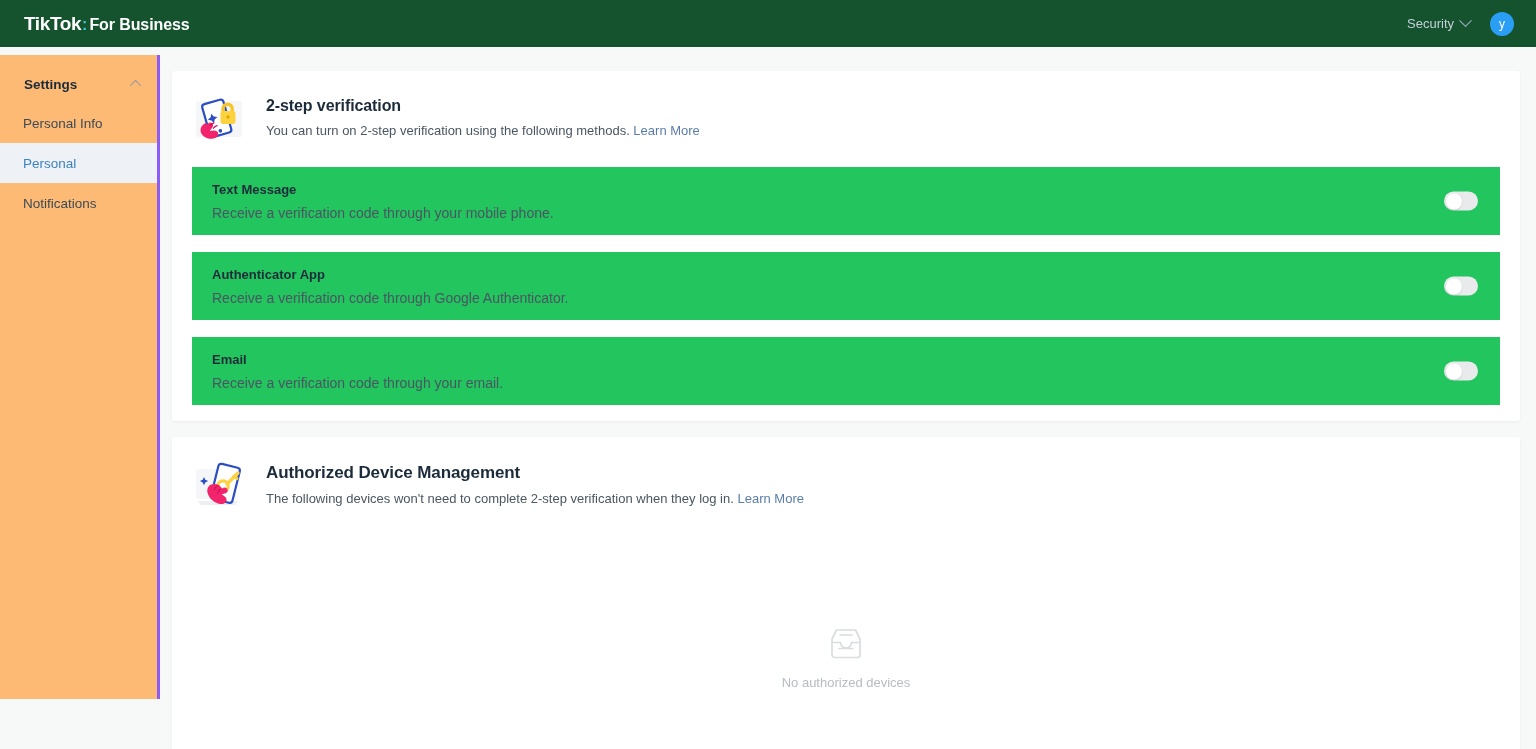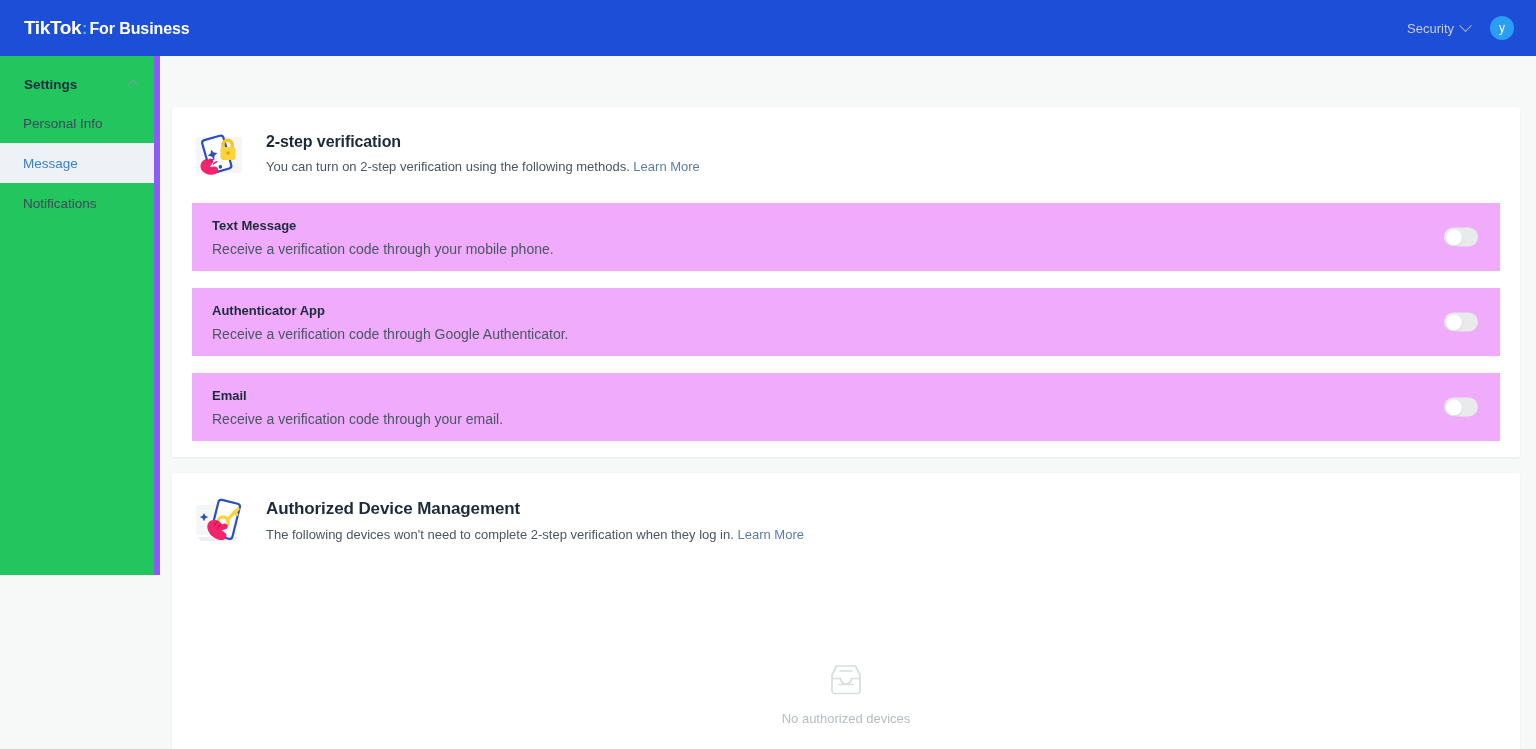--- a/index.html
+++ b/index.html
@@ -6,22 +6,22 @@
   html, body {
     width: 1536px; height: 749px;
     font-family: "Liberation Sans", sans-serif;
     background: #f7f8f8;
     overflow: hidden;
   }
 
   
   .topbar {
     position: absolute; top: 0; left: 0;
-    width: 1536px; height: 56px;
-    background: #1d4ed8;
+    width: 1536px; height: 47px;
+    background: #14532d;
     display: flex; align-items: center;
     z-index: 20;
   }
   .brand {
     margin-left: 24px;
     display: flex; align-items: baseline;
     color: #ffffff;
     user-select: none;
   }
   .brand-tiktok {
@@ -55,23 +55,23 @@
     width: 24px; height: 24px; border-radius: 50%;
     background: #2a9df4;
     color: #ffffff; font-size: 12px;
     display: flex; align-items: center; justify-content: center;
     cursor: pointer;
   }
 
   
   .sidebar {
     position: absolute; top: 55px; left: 0;
-    width: 160px; height: 520px;
-    background: #22c55e;
-    border-right: 6px solid #8b5cf6;
+    width: 160px; height: 644px;
+    background: #fdba74;
+    border-right: 3px solid #8b5cf6;
     padding-top: 10px;
   }
   .side-group {
     display: flex; align-items: center;
     height: 38px; padding: 0 16px 0 24px;
     cursor: pointer;
   }
   .side-group-label {
     font-size: 13.5px; font-weight: bold; color: #1c2b3a;
   }
@@ -92,21 +92,20 @@
     background: #eef1f5;
     color: #3b82c4;
   }
 
   
   .main {
     position: absolute; top: 55px; left: 160px;
     width: 1376px; height: 596px;
     background: #f7f8f8;
     padding: 16px 16px 0 12px;
-    margin-top: 36px;
   }
   .card {
     background: #ffffff;
     border-radius: 3px;
     box-shadow: 0 1px 3px rgba(0,0,0,0.05);
   }
   .card + .card { margin-top: 16px; }
 
   
   .card-head {
@@ -129,21 +128,21 @@
     font-size: 13px; color: #4a5662;
   }
   .learn-link {
     color: #5b7ea8; cursor: pointer;
   }
 
   
   .rows { padding: 0 20px 16px 20px; }
   .method-row {
     position: relative;
-    background: #f0abfc;
+    background: #22c55e;
     height: 68px;
     display: flex; align-items: center;
     padding: 0 20px;
   }
   .method-row + .method-row { margin-top: 17px; }
   .m-title {
     font-size: 13px; font-weight: bold; color: #1c2b3a;
   }
   .m-desc {
     margin-top: 8px;
@@ -195,21 +194,21 @@
 
 <div class="sidebar">
   <div class="side-group">
     <span class="side-group-label">Settings</span>
     <span class="chev-up"></span>
   </div>
   <div class="side-item">
     <span>Personal Info</span>
   </div>
   <div class="side-item active">
-    <span>Message</span>
+    <span>Personal</span>
   </div>
   <div class="side-item">
     <span>Notifications</span>
   </div>
 </div>
 
 <div class="main">
 
   <div class="card">
     <div class="card-head">

